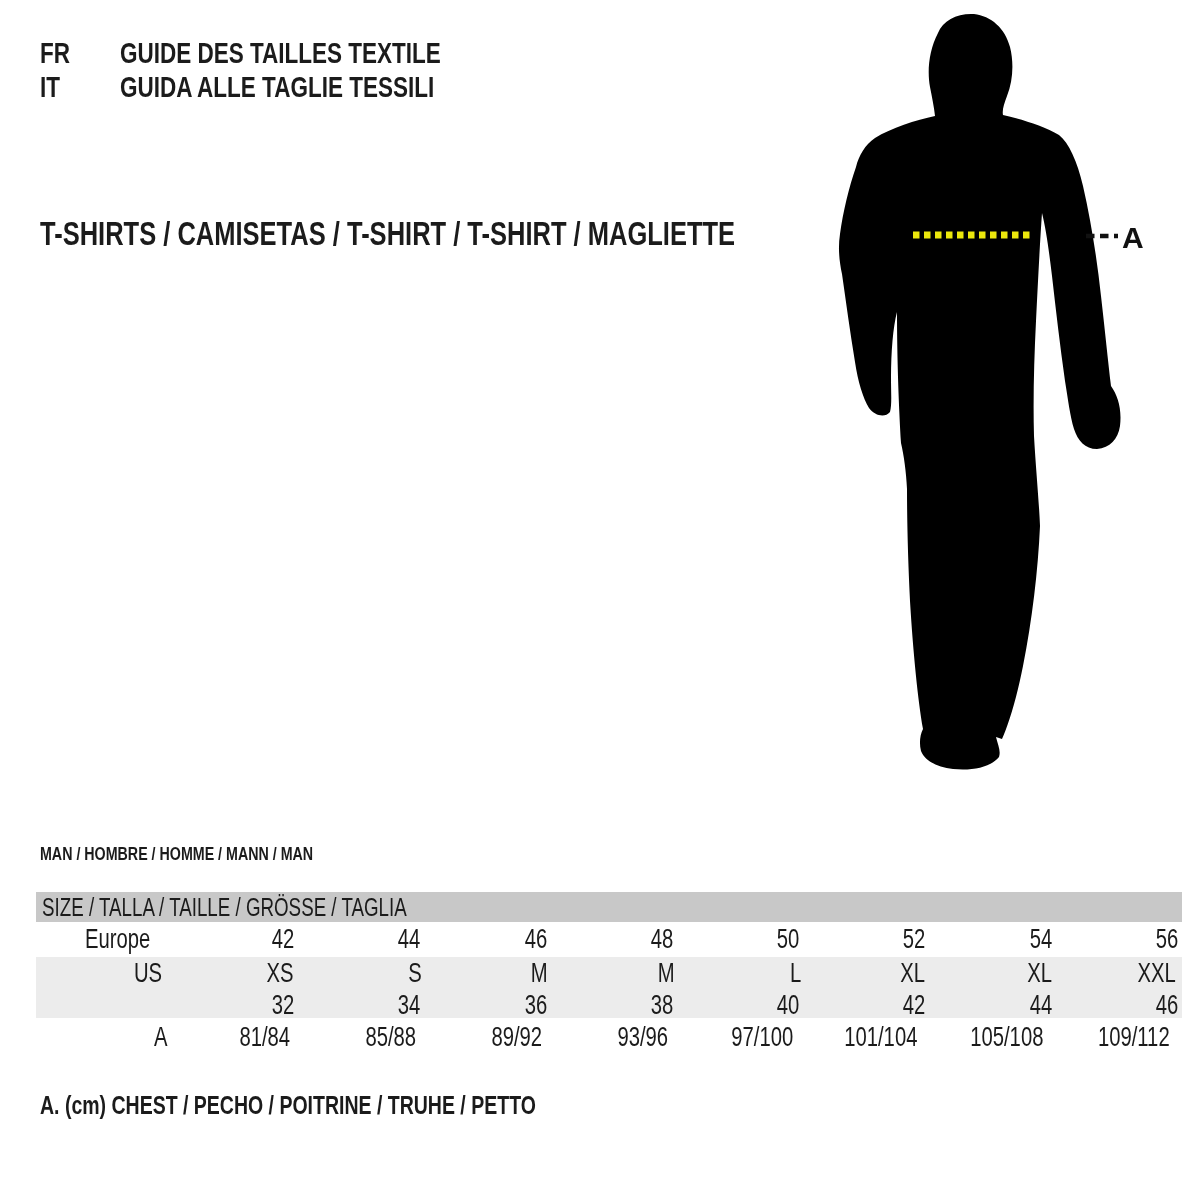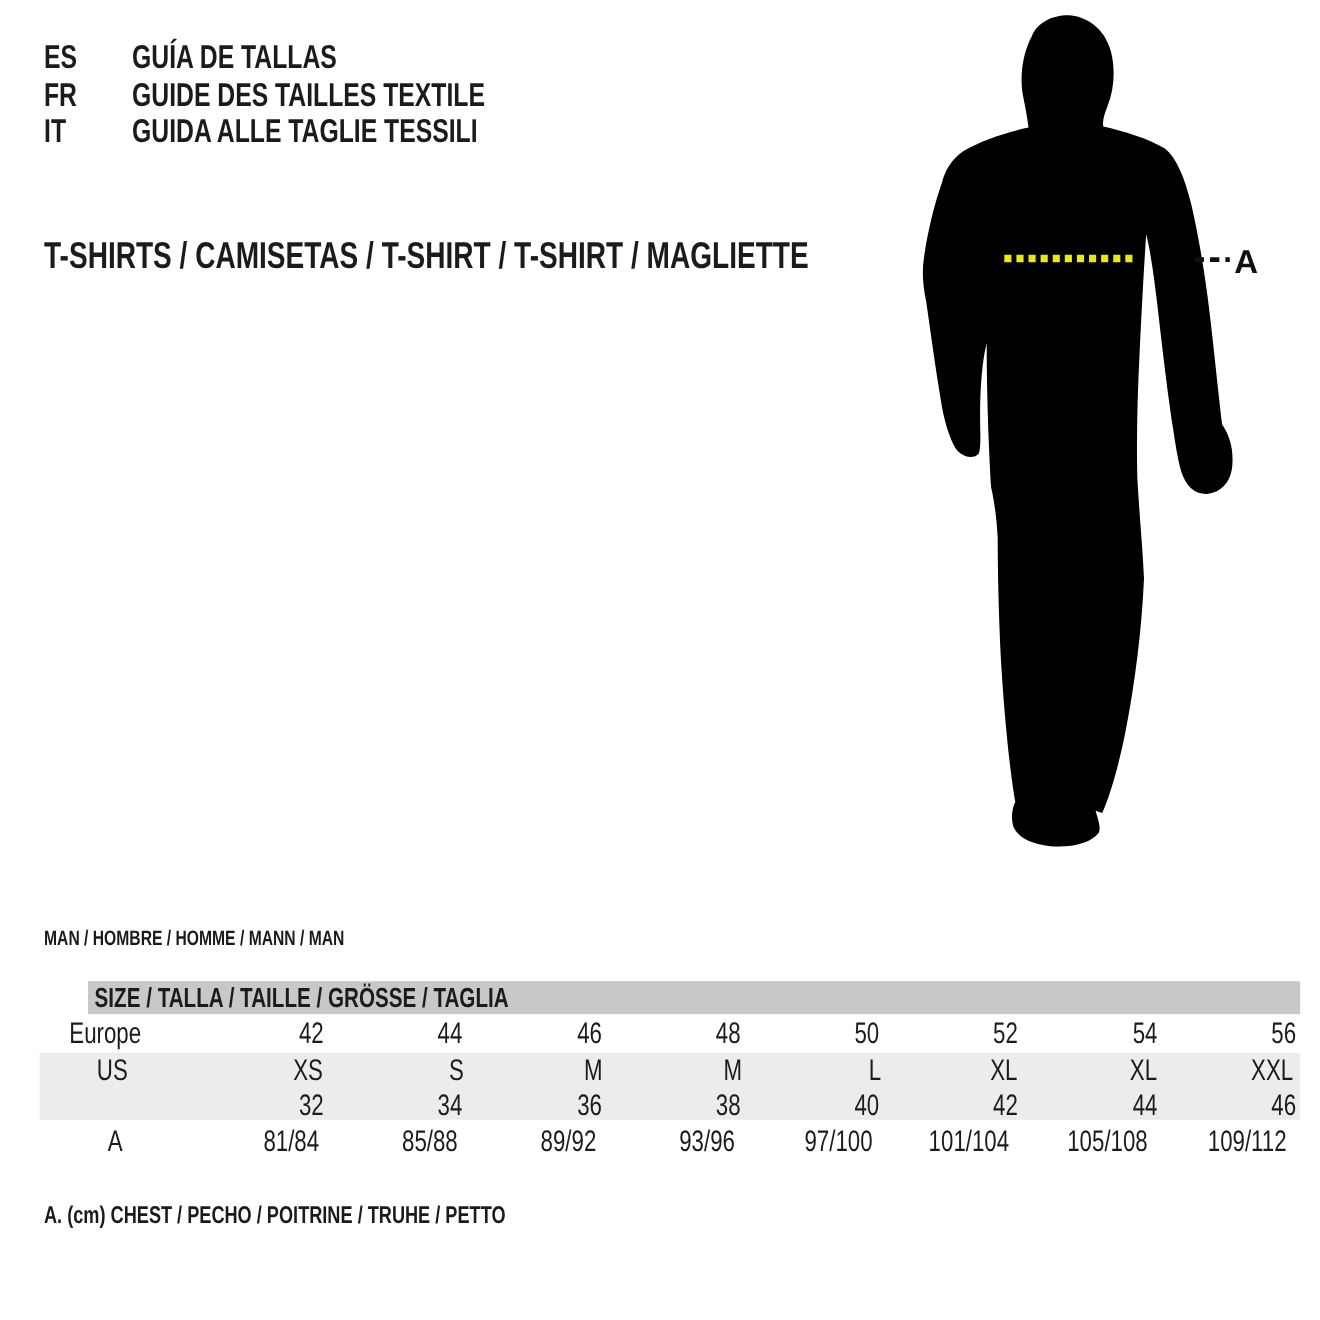--- a/index.html
+++ b/index.html
@@ -25,44 +25,40 @@
   
   .figure{position:absolute;left:820px;top:0;width:360px;height:800px;}
 
   
   .man-heading{position:absolute;left:40px;top:840px;height:28px;line-height:28px;font-size:19px;font-weight:700;}
 
   
   .size-table{position:absolute;left:36px;top:892px;width:1146px;}
   .t-header{
     height:30px;display:flex;align-items:center;padding-left:6px;box-sizing:border-box;
-    background:var(--header-bg,#c8c8c8);font-size:25px;font-weight:700;margin-left:44px;
+    background:var(--header-bg,#c8c8c8);font-size:25px;font-weight:400;
   }
   .t-row{display:grid;grid-template-columns:136px repeat(8,1fr);align-items:center;}
   .t-row.shaded{background:var(--band-bg,#ececec);}
   .t-row .cell{text-align:right;font-size:27px;font-weight:400;overflow:visible;}
-  .t-row .cell.label{text-align:center;padding-left:6px;}
+  .t-row .cell.label{text-align:right;padding-left:6px;}
   .row-0{height:35px;}
   .row-1{height:33px;}
   .row-2{height:28px;gap:15px;}
   .row-3{height:38px;}
 
   
-  .footer-note{position:absolute;left:40px;top:1090px;height:30px;line-height:30px;font-size:22px;font-weight:700;}
+  .footer-note{position:absolute;left:40px;top:1090px;height:30px;line-height:30px;font-size:26px;font-weight:700;}
 </style>
 </head>
 <body>
 
 <div class="canvas">
 
   <div class="lang-list">
-    <div class="lang-row">
-      <span class="lang-code"><span class="cx cx-l">ES</span></span>
-      <span class="cx cx-l">GUÍA DE TALLAS</span>
-    </div>
     <div class="lang-row">
       <span class="lang-code"><span class="cx cx-l">FR</span></span>
       <span class="cx cx-l">GUIDE DES TAILLES TEXTILE</span>
     </div>
     <div class="lang-row">
       <span class="lang-code"><span class="cx cx-l">IT</span></span>
       <span class="cx cx-l">GUIDA ALLE TAGLIE TESSILI</span>
     </div>
   </div>
 

